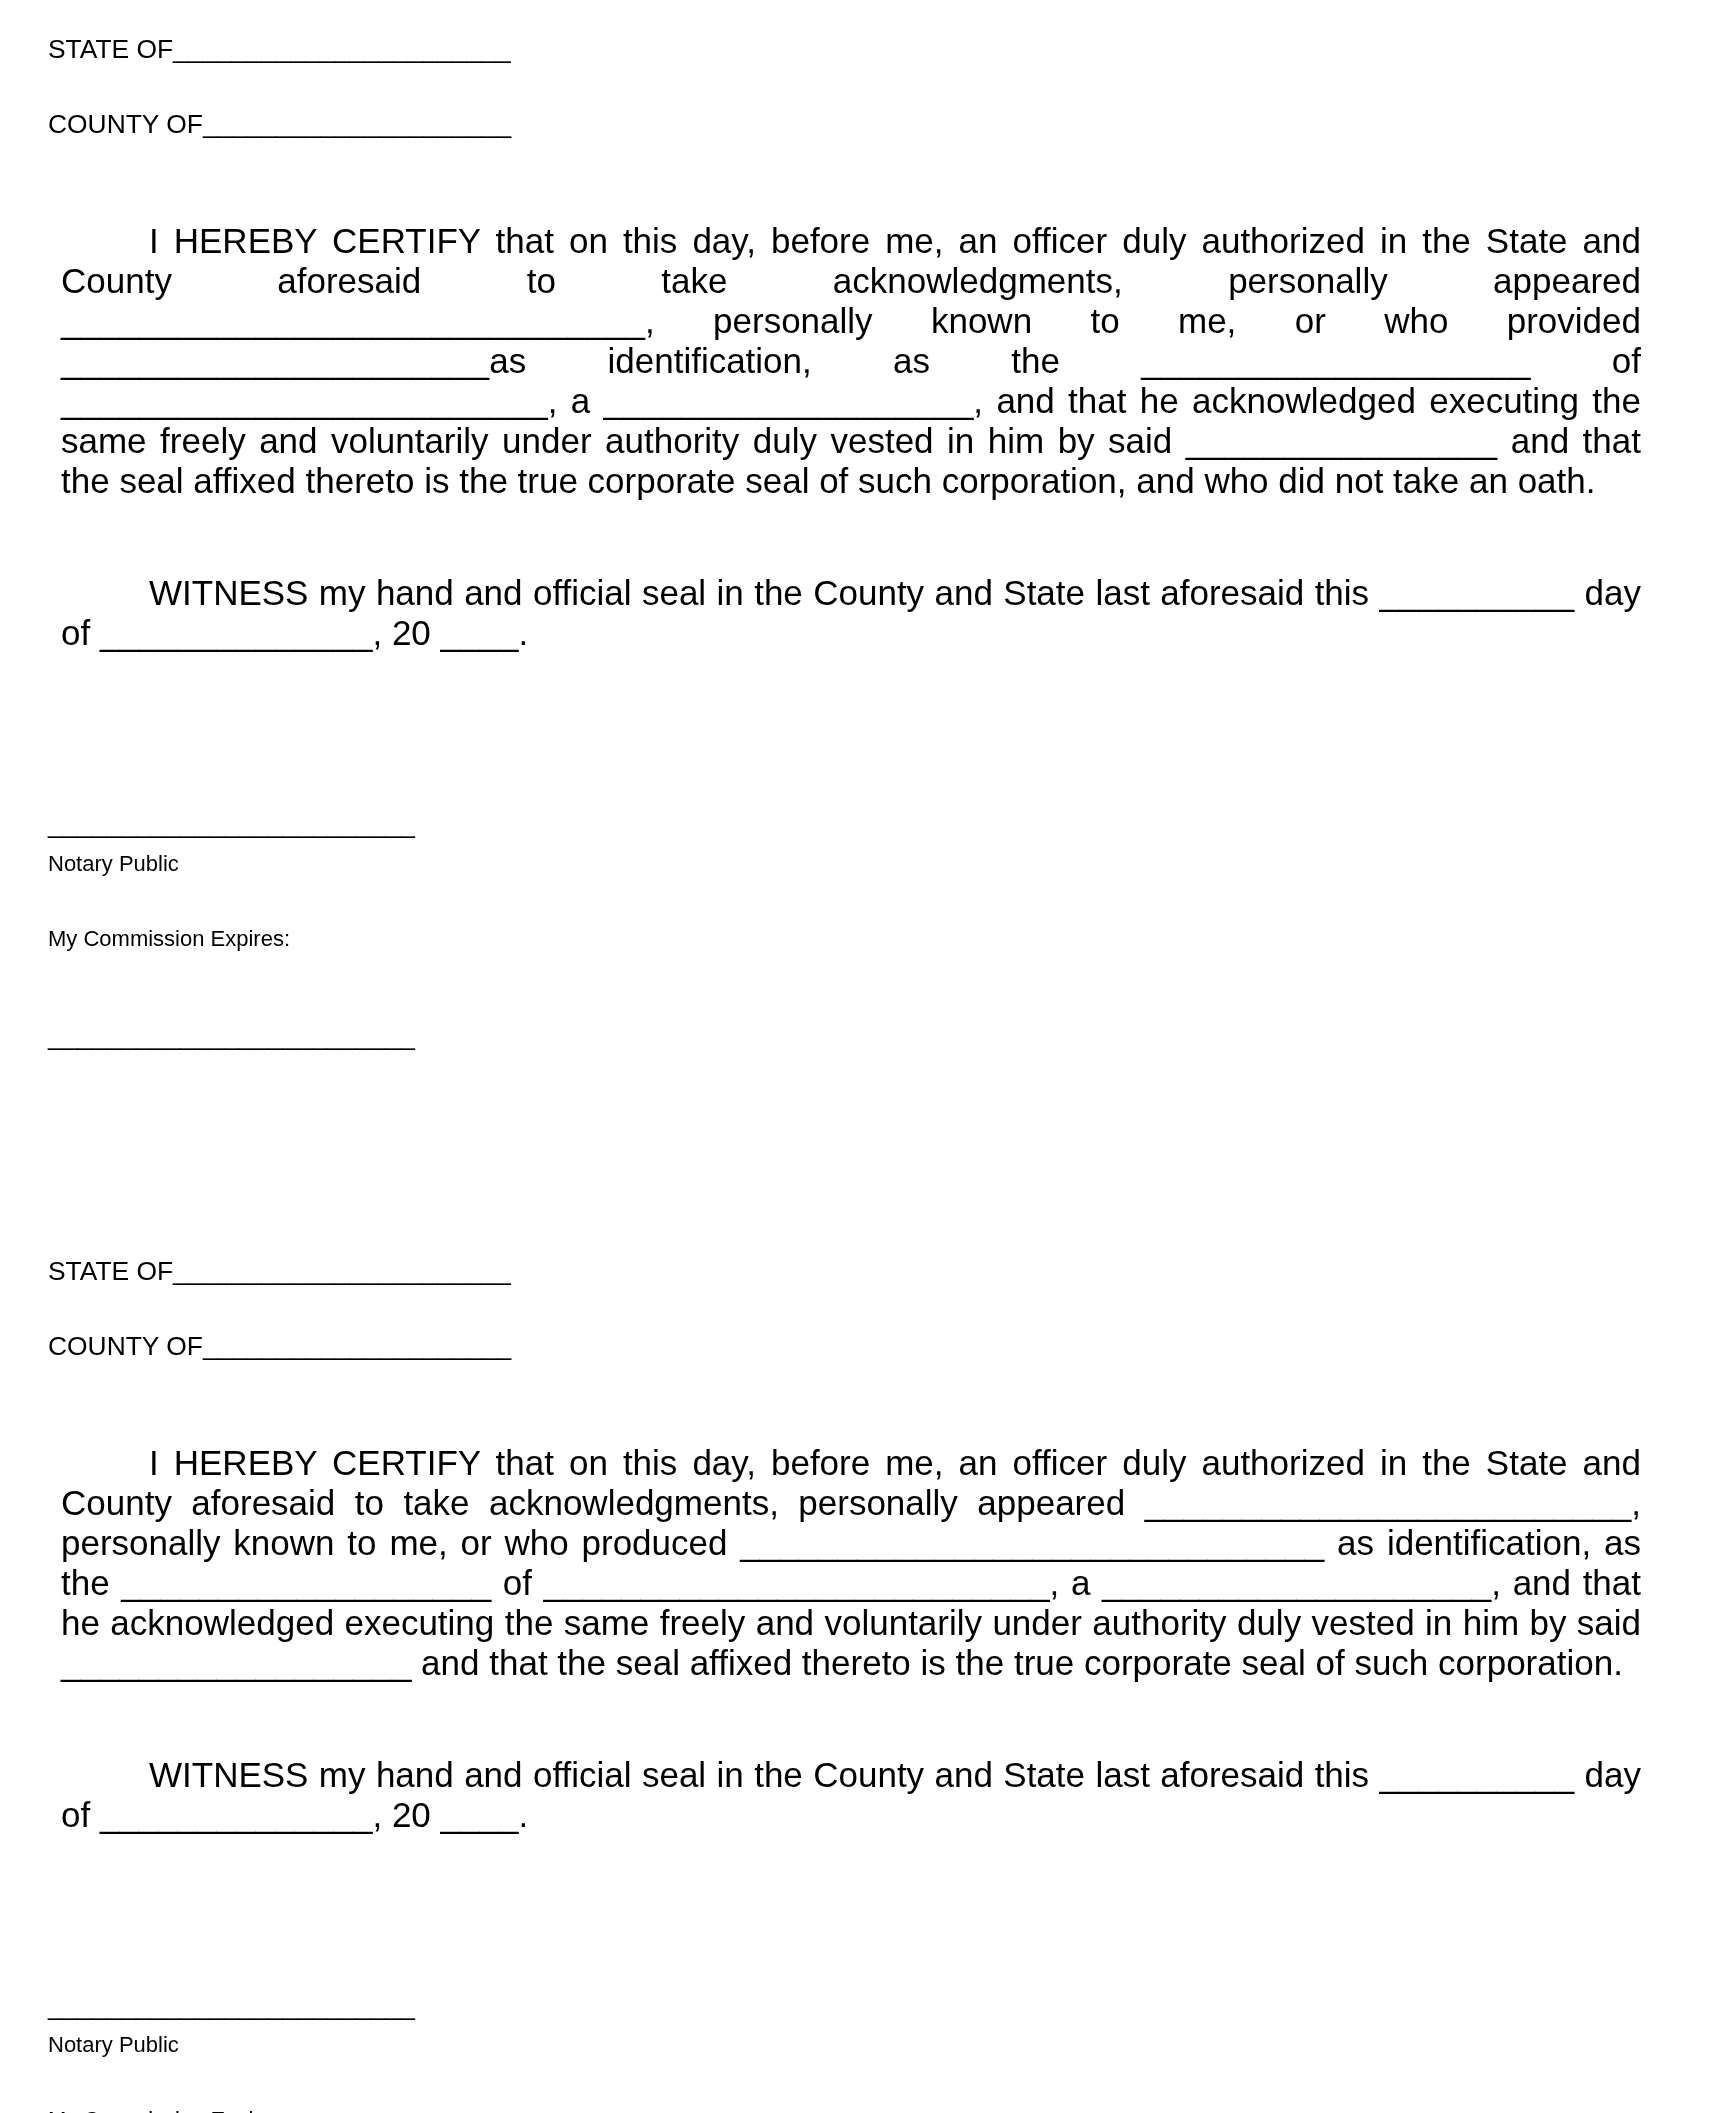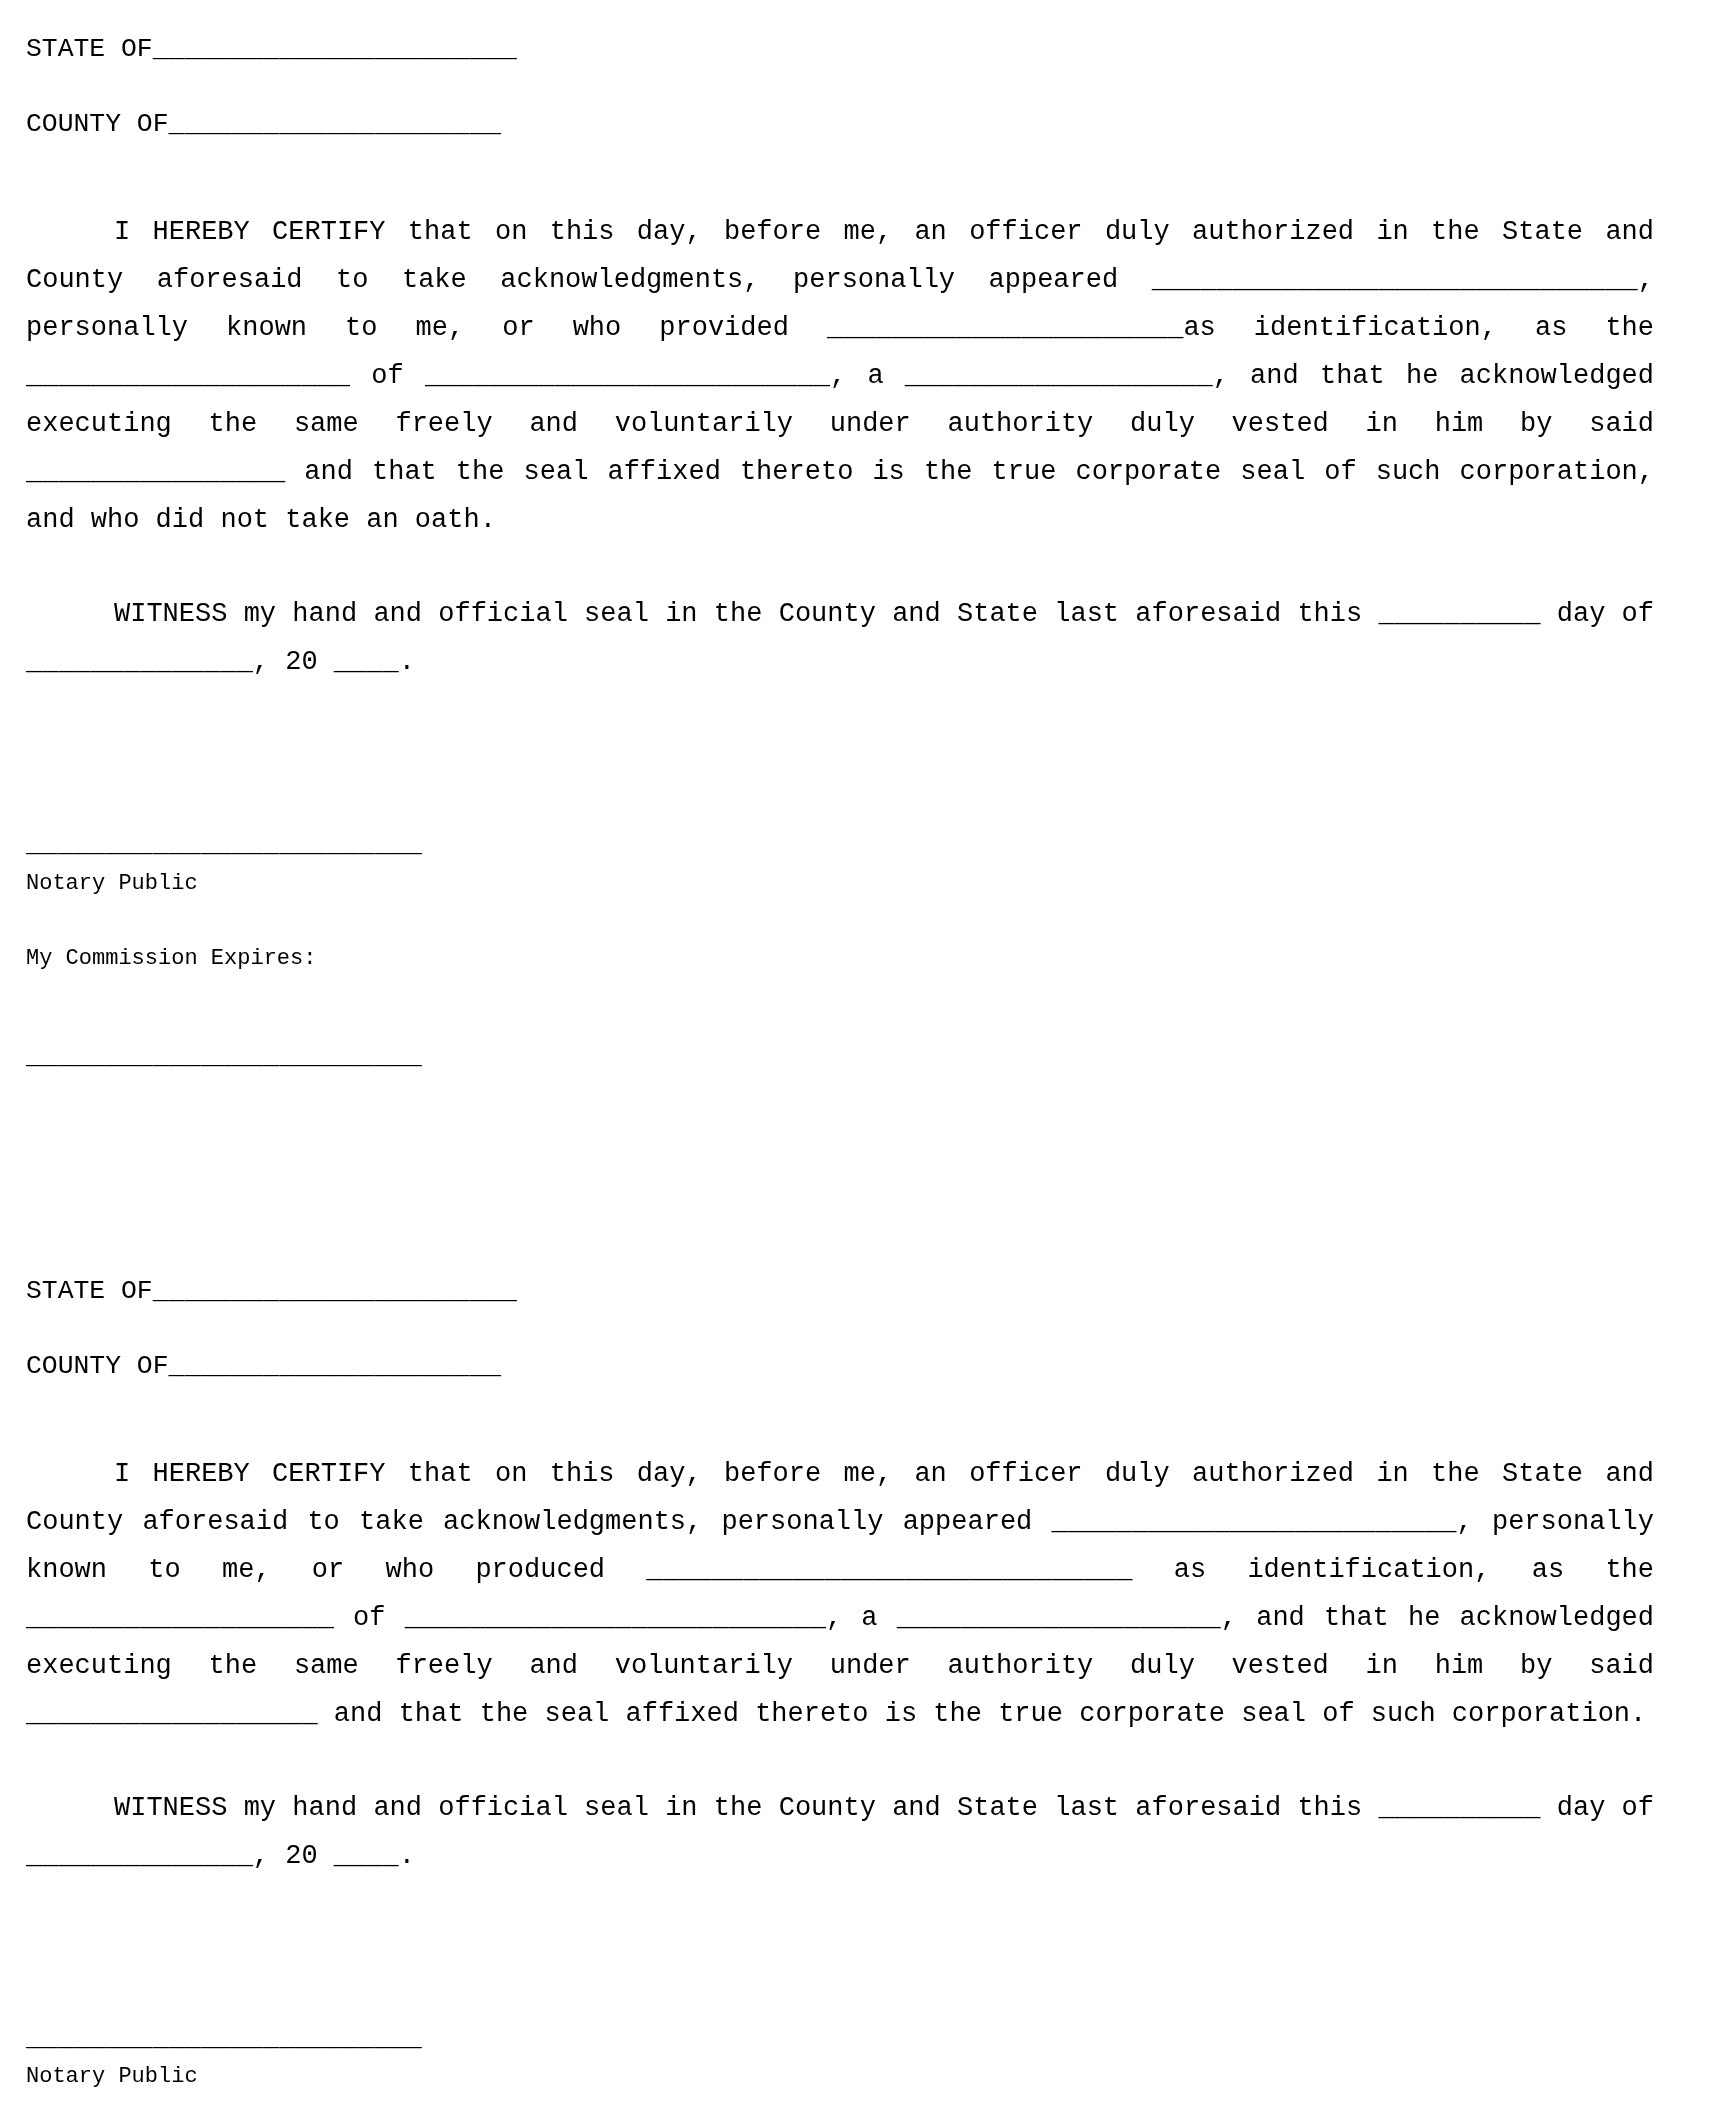--- a/index.html
+++ b/index.html
@@ -11,40 +11,39 @@
     width: 1729px;
     height: 2114px;
     font-family: "Liberation Sans", sans-serif;
     color: #000000;
     -webkit-font-smoothing: antialiased;
   }
   .page {
     width: 1729px;
     height: 1508px;
     box-sizing: border-box;
-    padding: 35px 75px 0 26px;
+    padding: 35px 75px 0 48px;
     position: relative;
-    font-family: Liberation Mono, monospace;
   }
   .heading-line {
     margin: 0 0 0 0;
     padding: 0;
     font-size: 26.4px;
     line-height: 29px;
   }
   .gap-sm { height: 46px; }
   .gap-md { height: 69px; }
   .gap-xl { height: 144px; }
   .gap-xxl { height: 206px; }
   .para {
-    font-size: 27px;
-    line-height: 48px;
+    font-size: 35px;
+    line-height: 40px;
     text-align: justify;
     text-justify: inter-word;
-    margin: 0;
+    margin: 13px;
     padding: 0;
   }
   .para .indent {
     display: inline-block;
     width: 88px;
   }
   .sig-rule {
     font-size: 26.4px;
     line-height: 29px;
     letter-spacing: 0px;

